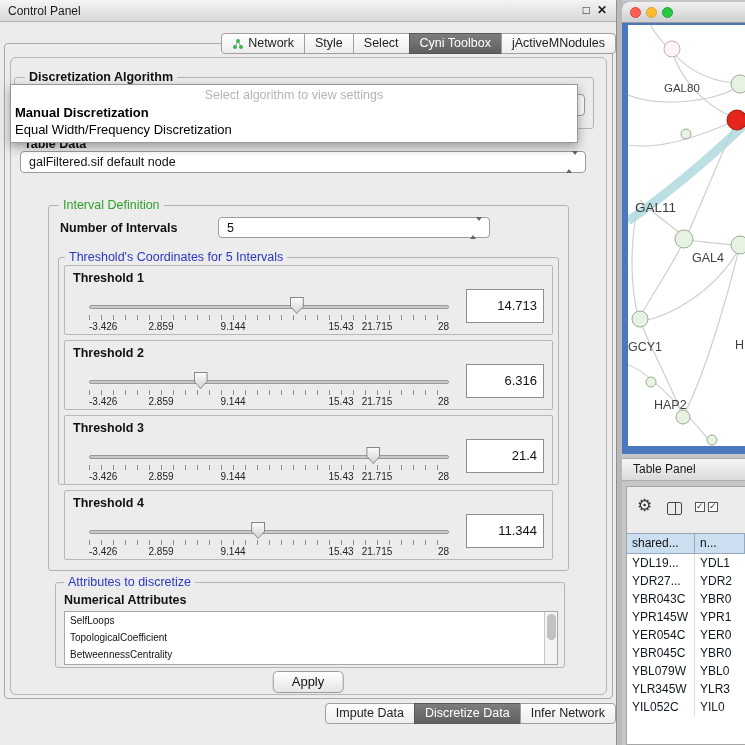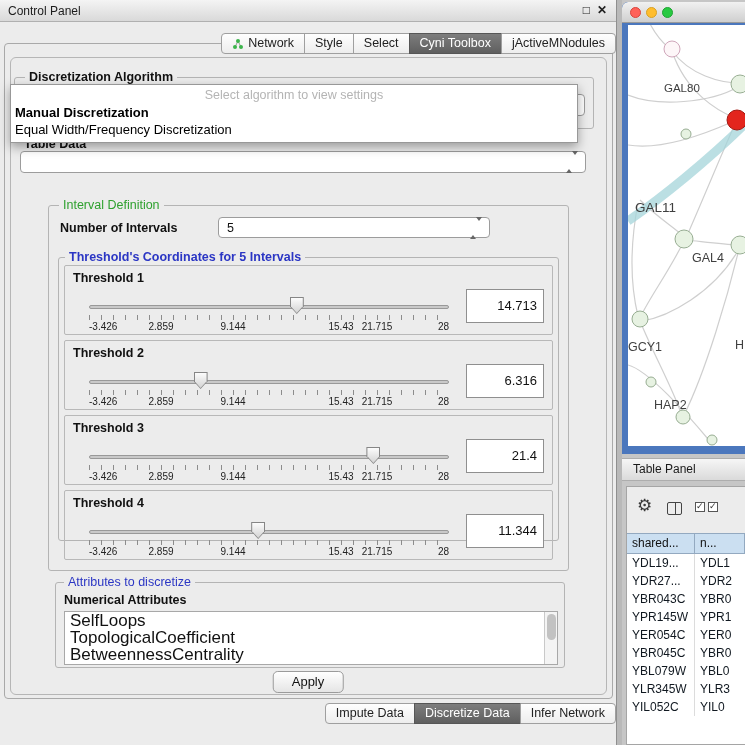--- a/index.html
+++ b/index.html
@@ -78,21 +78,21 @@
   .tl0 { left:0; } .tl1 { left:20%; transform:translateX(-50%); }
   .tl2 { left:40%; transform:translateX(-50%); } .tl3 { left:60%; transform:translateX(-50%);margin-left:36px; }
   .tl4 { left:80%; transform:translateX(-50%); } .tl5 { left:100%; transform:translateX(-100%); }
   .th-value { position:absolute; left:401px; top:23px; width:78px; height:34px; background:#fff;
     border:1px solid #8f8f8f; font-size:13px; color:#111; text-align:right;
     padding-right:6px; line-height:32px; }
 
   
   .attr-list { position:absolute; left:8px; top:28px; width:494px; height:54px; background:#fff;
     border:1px solid #a8a8a8; overflow:hidden; }
-  .attr-item { font-size:17px; line-height:17px; padding-left:5px; color:#111; white-space:nowrap; }
+  .attr-item { font-size:10px; line-height:17px; padding-left:5px; color:#111; white-space:nowrap; }
   .vscroll { position:absolute; right:0; top:0; bottom:0; width:13px; background:#f4f4f4;
     border-left:1px solid #c9c9c9; }
   .vthumb { position:absolute; left:1.5px; top:2px; width:9px; height:26px; background:#c2c2c2;
     border-radius:5px; }
 
   .apply-btn { position:absolute; left:50%; transform:translateX(-50%); top:671px; height:22px;
     padding:0 18px; border:1px solid #9b9b9b; border-radius:5px;
     background:linear-gradient(#ffffff,#e5e5e5); font-size:13px; line-height:20px; color:#111; }
 
   .net-icon svg { display:block; }
@@ -188,38 +188,39 @@
     </div>
 
     <div class="popup">
       <div class="popup-placeholder">Select algorithm to view settings</div>
       <div class="popup-item bold">Manual Discretization</div>
       <div class="popup-item">Equal Width/Frequency Discretization</div>
     </div>
 
     <span class="label-bold" style="left:24px; top:137px;">Table Data</span>
     <div class="combo" style="left:20px; top:151px; width:566px; height:22px;">
+      <span class="val">galFiltered.sif default node</span>
       <span class="combo-arrows">
         <span class="arr arr-up"></span><span class="arr arr-down"></span>
       </span>
     </div>
 
     <div class="group-box" style="left:48px; top:205px; width:521px; height:366px;">
       <span class="group-title gt-green">Interval Definition</span>
     </div>
 
     <span class="label-bold" style="left:60px; top:221px;">Number of Intervals</span>
     <div class="combo" style="left:218px; top:217px; width:272px; height:21px;">
       <span class="val">5</span>
       <span class="combo-arrows">
         <span class="arr arr-up"></span><span class="arr arr-down"></span>
       </span>
     </div>
 
-    <div class="group-box" style="left:58px; top:257px; width:501px; height:284px;font-weight:bold;">
+    <div class="group-box" style="left:58px; top:257px; width:501px; height:228px;">
       <span class="group-title gt-blue" style="left:6px;">Threshold's Coordinates for 5 Intervals</span>
     </div>
 
     <div class="th-panel" style="top:265px;">
       <div class="th-label">Threshold 1</div>
       <div class="slider">
         <div class="track"></div>
         <div class="thumb" style="left: 57.7197%;"></div>
         <div class="ticks"></div>
         <div class="tick-labels">

